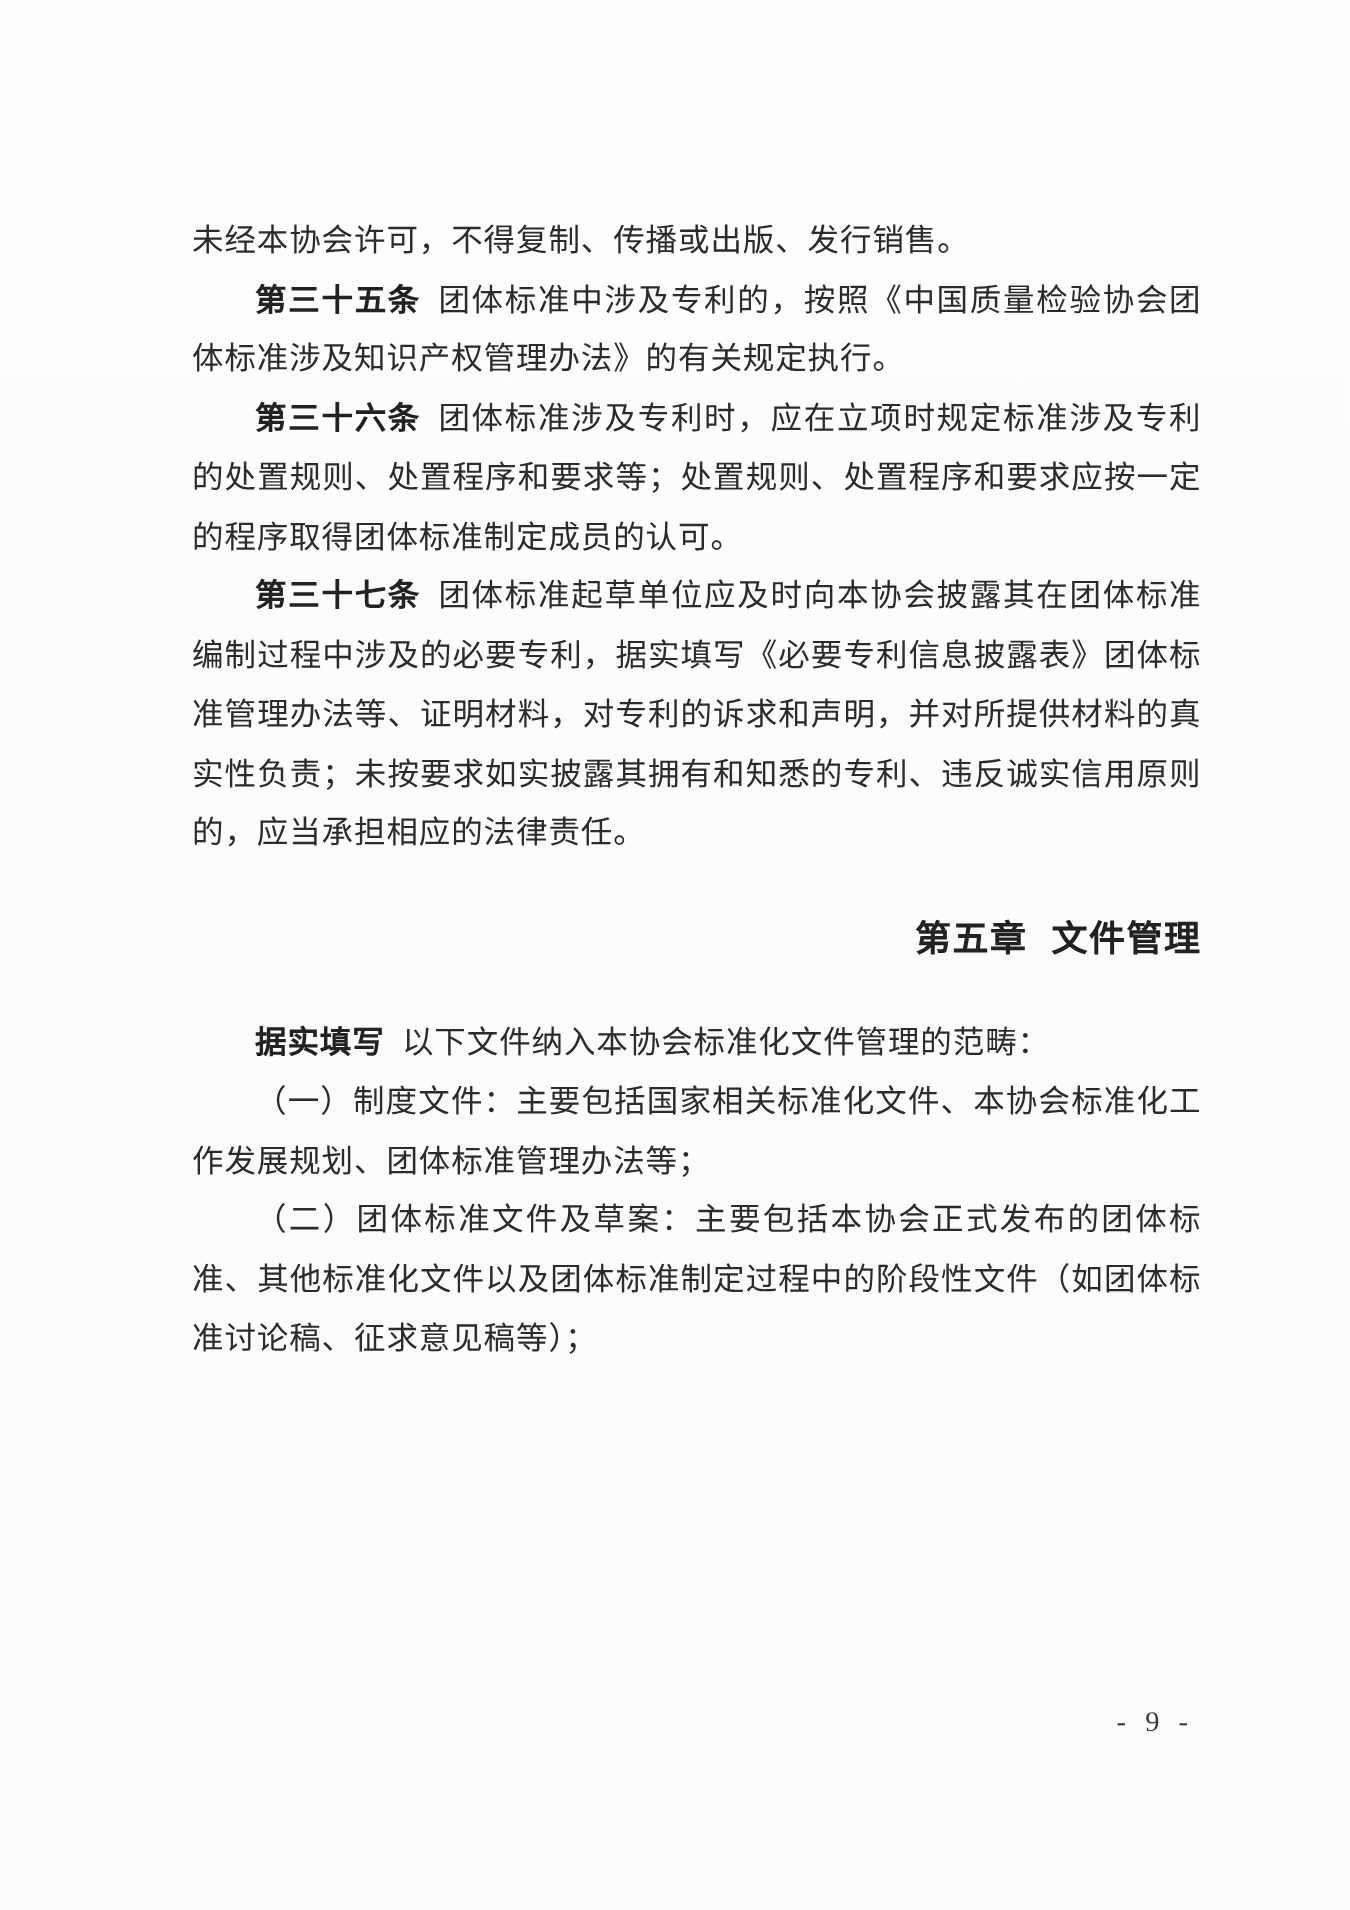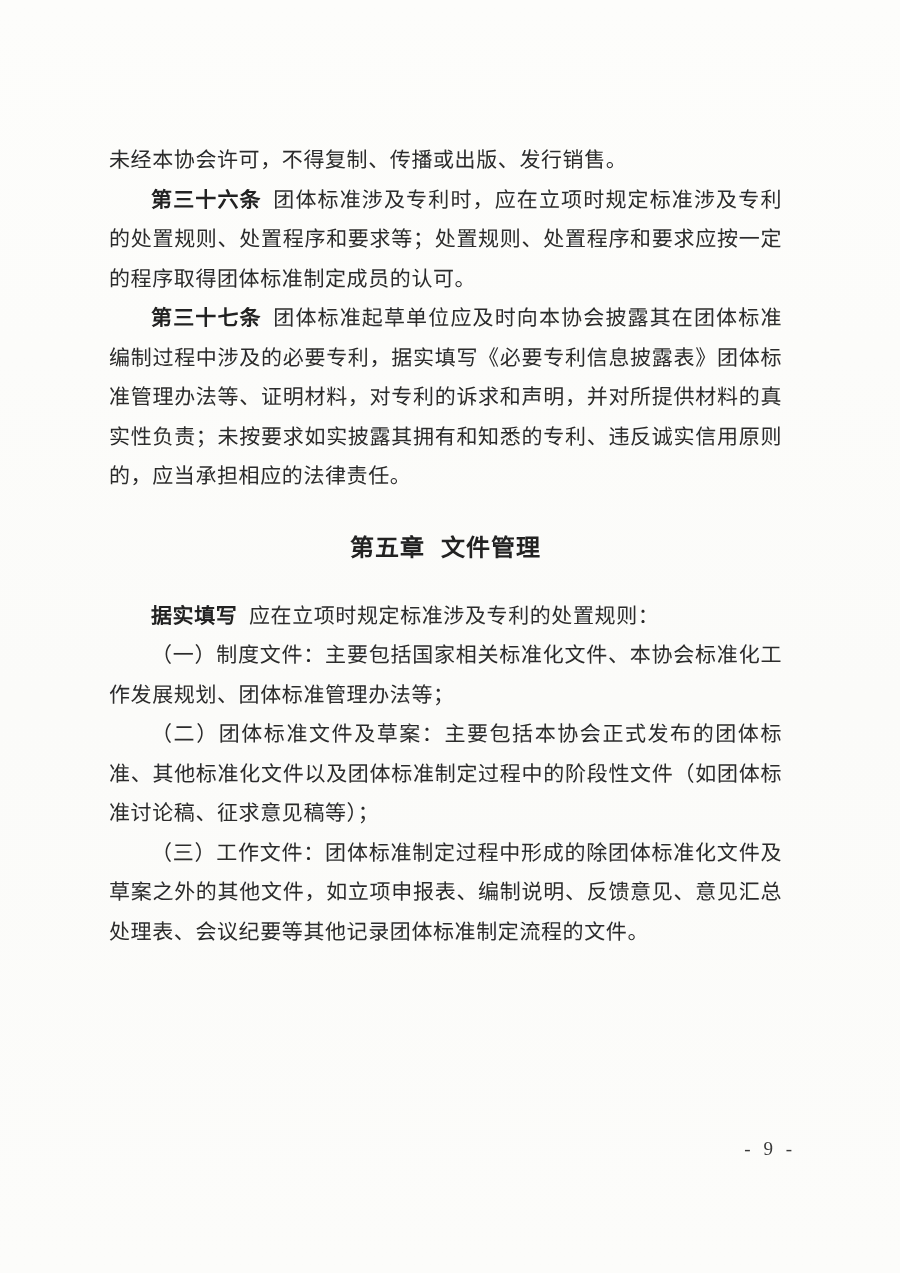--- a/index.html
+++ b/index.html
@@ -17,21 +17,21 @@
     overflow: hidden;
   }
   .page {
     position: absolute;
     inset: 0;
     background:
       linear-gradient(180deg, #fdfdfb 0%, #fbfbf9 55%, #fcfcfa 100%);
   }
   .content {
     position: absolute;
-    left: 109px;
+    left: 128px;
     top: 141px;
     width: 673px;
   }
   .para {
     margin: 0;
     font-size: 21px;
     line-height: 39.5px;
     letter-spacing: 0.6px;
     text-align: justify;
     text-indent: 2em;
@@ -47,21 +47,21 @@
   }
   .article-label:empty {
     display: none;
     margin-right: 0;
   }
   .chapter-heading {
     margin: 28px 0 26px 0;
     font-size: 24px;
     line-height: 46px;
     font-weight: bold;
-    text-align: center;
+    text-align: right;
     letter-spacing: 1px;
     word-spacing: 9px;
     color: #222;
     font-family: Liberation Serif, serif;
   }
   .page-number {
     position: absolute;
     top: 1138px;
     right: 104px;
     font-size: 19px;
@@ -73,44 +73,44 @@
 </head>
 <body>
 
 <div class="page">
   <div class="content">
 
     <p class="para no-indent">
       <span class="para-text">未经本协会许可，不得复制、传播或出版、发行销售。</span>
     </p>
 
+    <p class="para">
+      <span class="article-label">第三十五条</span><span class="para-text">团体标准中涉及专利的，按照《中国质量检验协会团体标准涉及知识产权管理办法》的有关规定执行。</span>
+    </p>
 
     <p class="para">
       <span class="article-label">第三十六条</span><span class="para-text">团体标准涉及专利时，应在立项时规定标准涉及专利的处置规则、处置程序和要求等；处置规则、处置程序和要求应按一定的程序取得团体标准制定成员的认可。</span>
     </p>
 
     <p class="para">
       <span class="article-label">第三十七条</span><span class="para-text">团体标准起草单位应及时向本协会披露其在团体标准编制过程中涉及的必要专利，据实填写《必要专利信息披露表》团体标准管理办法等、证明材料，对专利的诉求和声明，并对所提供材料的真实性负责；未按要求如实披露其拥有和知悉的专利、违反诚实信用原则的，应当承担相应的法律责任。</span>
     </p>
 
     <h2 class="chapter-heading">第五章 文件管理</h2>
 
     <p class="para">
-      <span class="article-label">据实填写</span><span class="para-text">应在立项时规定标准涉及专利的处置规则：</span>
+      <span class="article-label">据实填写</span><span class="para-text">以下文件纳入本协会标准化文件管理的范畴：</span>
     </p>
 
     <p class="para">
       <span class="para-text">（一）制度文件：主要包括国家相关标准化文件、本协会标准化工作发展规划、团体标准管理办法等；</span>
     </p>
 
     <p class="para">
       <span class="para-text">（二）团体标准文件及草案：主要包括本协会正式发布的团体标准、其他标准化文件以及团体标准制定过程中的阶段性文件（如团体标准讨论稿、征求意见稿等）；</span>
     </p>
 
-    <p class="para">
-      <span class="para-text">（三）工作文件：团体标准制定过程中形成的除团体标准化文件及草案之外的其他文件，如立项申报表、编制说明、反馈意见、意见汇总处理表、会议纪要等其他记录团体标准制定流程的文件。</span>
-    </p>
 
 
   </div>
 
   <div class="page-number">- 9 -</div>
 </div>
 
 </body></html>

